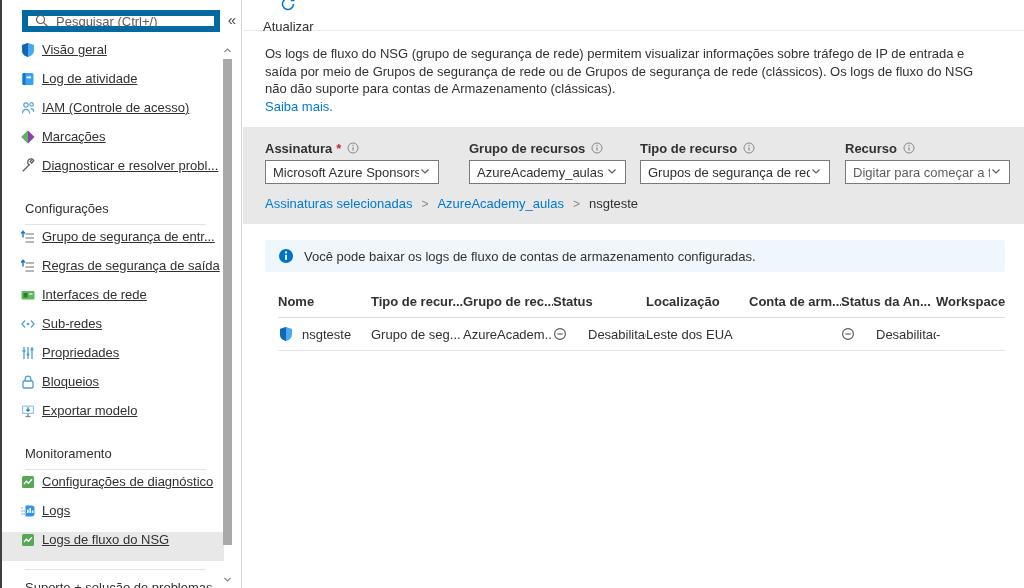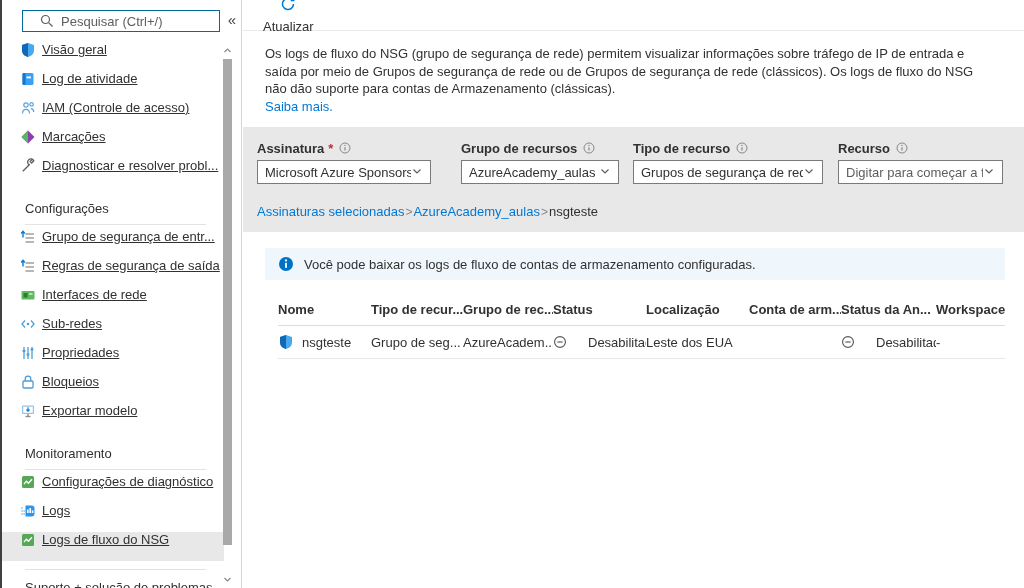--- a/index.html
+++ b/index.html
@@ -4,22 +4,22 @@
 <style>
   * { margin:0; padding:0; box-sizing:border-box; }
   html,body { width:1024px; height:588px; overflow:hidden; background:#fff;
     font-family:"Liberation Sans", sans-serif; font-size:13px; color:#323130; }
   .left-edge { position:absolute; left:0; top:0; width:2px; height:588px; background:#404040; }
 
   
   .sidebar { position:absolute; left:2px; top:0; width:240px; height:588px;
     background:#fff; border-right:1px solid #d6d6d6; }
   .search-row { position:relative; padding:10px 0 0 20px; height:34px; }
-  .search-box { width:198px; height:22px; border:1px solid #0369a1; background:#fff;
-    display:flex; align-items:center; padding:0 16px; gap:6px; }
+  .search-box { width:198px; height:22px; border:6px solid #0369a1; background:#fff;
+    display:flex; align-items:center; padding:0 6px; gap:6px; }
   .search-box input { border:none; outline:none; flex:1; font:inherit; color:#323130; min-width:0; background:transparent; }
   .search-box input::placeholder { color:#605e5c; }
   .collapse { position:absolute; right:5px; top:12px; color:#444; font-size:15px; cursor:pointer; line-height:1; }
   .menu { margin-top:8px; width:222px; }
   .menu-item { height:29px; display:flex; padding-left:18px; gap:6px; cursor:pointer;text-decoration:underline; }
   .menu-item.selected { background:#e8e8e8; }
   .menu-item .ic { width:16px; height:16px; flex:0 0 16px; display:inline-flex; }
   .section-header { font-weight:normal; padding:14px 0 8px 23px; color:#323130; }
   .section-header.last { padding-top:10px; }
   .menu-divider { height:1px; background:#e3e3e3; margin:0 18px 4px 23px; }
@@ -30,34 +30,34 @@
   .sb-thumb { position:absolute; left:1px; top:14px; width:9px; height:486px; background:#a9a9a9; }
 
   
   .main { position:absolute; left:243px; top:0; width:781px; height:588px; background:#fff; }
   .toolbar { height:31px; display:flex; align-items:center; padding-left:20px; border-bottom:1px solid #edebe9; }
   .refresh-btn { display:flex; align-items:center; gap:7px; background:none; border:none;
     font:inherit; color:#323130; cursor:pointer;flex-direction:column; }
   .desc { padding:14px 36px 0 22px; line-height:17.5px; }
   .link { color:#0078d4; text-decoration:none; cursor:pointer; display:inline-block; }
 
-  .filters { margin-top:12px; background:#e8e8e8; padding:13px 14px 13px 14px; }
+  .filters { margin-top:12px; background:#e8e8e8; padding:13px 14px 13px 22px; }
   .filter-row { display:flex; }
   .filter { display:flex; flex-direction:column; }
   .f1 { width:174px; margin-right:30px; } .f2 { width:158px; margin-right:14px; }
   .f3 { width:190px; margin-right:15px; } .f4 { width:165px; }
   .filter-label { font-weight:bold; display:flex; align-items:center; gap:4px; height:16px; }
   .req { color:#c02b2e; font-weight:bold; }
   .info-o { display:inline-flex; margin-left:2px; }
   .dropdown, .combobox { margin-top:4px; height:24px; background:#fff; border:1px solid #7a7a7a;
     display:flex; align-items:center; justify-content:space-between; padding:0 7px; cursor:pointer; }
   .dropdown span.val { white-space:nowrap; overflow:hidden; }
   .combobox input { border:none; outline:none; font:inherit; flex:1; min-width:0; background:transparent; }
   .combobox input::placeholder { color:#605e5c; }
-  .breadcrumb { margin-top:20px; display:flex; align-items:center; gap:1px; }
+  .breadcrumb { margin-top:12px; display:flex; align-items:center; gap:9px; }
   .breadcrumb a { color:#0078d4; text-decoration:none; cursor:pointer; }
   .sep { color:#8a8886; font-size:12px; }
   .crumb-current { color:#323130; }
 
   .banner { margin:16px 19px 0 22px; height:32px; background:#eff6fc; border-radius:2px;
     display:flex; align-items:center; gap:10px; padding:0 13px; }
 
   .table { margin:14px 19px 0 35px; }
   .thead, .trow { display:grid; grid-template-columns:93px 92px 90px 93px 103px 92px 95px 1fr;
     align-items:center; }

